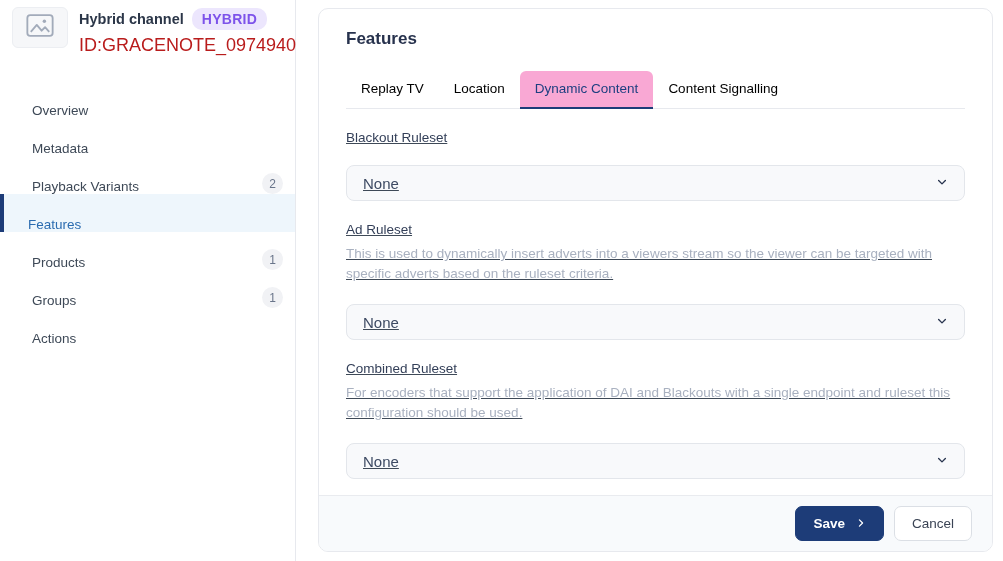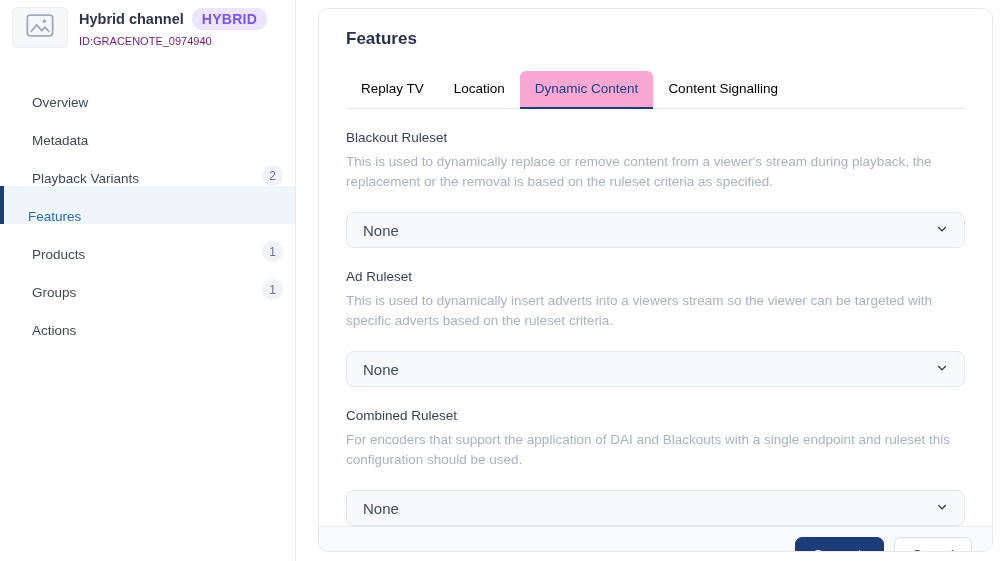--- a/index.html
+++ b/index.html
@@ -33,21 +33,21 @@
   }
   .channel-meta { padding-top: 1px; }
   .channel-title-row { display: flex; align-items: center; gap: 8px; }
   .channel-title { font-size: 14.5px; font-weight: bold; color: #2b3648; }
   .channel-badge {
     background: #ece6fd; color: #7d53ea;
     font-size: 14px; font-weight: 600;
     padding: 3px 10px; border-radius: 10px;
     letter-spacing: .3px;
   }
-  .channel-id { margin-top: 5px; font-size: 11px; color: #701a75; }
+  .channel-id { margin-top: 5px; font-size: 18px; color: #b91c1c; }
 
   .nav { margin-top: 10px; }
   .nav-item {
     height: 38px;
     display: flex; align-items: flex-end; justify-content: space-between;
     padding: 0 12px 0 28px;
     font-size: 13.5px; color: #3e4957;
     cursor: pointer;
     border-left: 4px solid transparent;
   }
@@ -90,21 +90,21 @@
     white-space: nowrap;
   }
   .tab.active {
     background: #f9a8d4;
     color: #1d3f80;
     font-weight: 500;
     border-bottom: 2px solid #1d3c78;
     border-radius: 6px 6px 0 0;
   }
 
-  .section { margin-top: 21px; }
+  .section { margin-top: 21px; text-decoration: underline; }
   .section-label { font-size: 13.5px; color: #333f58; font-weight: 500; }
   .section-desc {
     margin-top: 7px;
     font-size: 13.5px; line-height: 20px;
     color: #a9b1c0;
   }
   .dropdown {
     margin-top: 20px;
     height: 36px;
     background: #f8f9fb;
@@ -204,21 +204,20 @@
 
         <div class="tabs">
           <div class="tab">Replay TV</div>
           <div class="tab">Location</div>
           <div class="tab active">Dynamic Content</div>
           <div class="tab">Content Signalling</div>
         </div>
 
         <div class="section">
           <div class="section-label">Blackout Ruleset</div>
-          <div class="section-desc">This is used to dynamically replace or remove content from a viewer's stream during playback, the replacement or the removal is based on the ruleset criteria as specified.</div>
           <div class="dropdown">
             <span class="dropdown-value">None</span>
             <span>
               <svg width="12" height="12" viewBox="0 0 16 16">
                   <path d="M3.5 6l4.5 4.5L12.5 6" fill="none" stroke="#2a3650" stroke-width="1.8" stroke-linecap="round" stroke-linejoin="round"></path>
                 </svg>
             </span>
           </div>
         </div>
 

